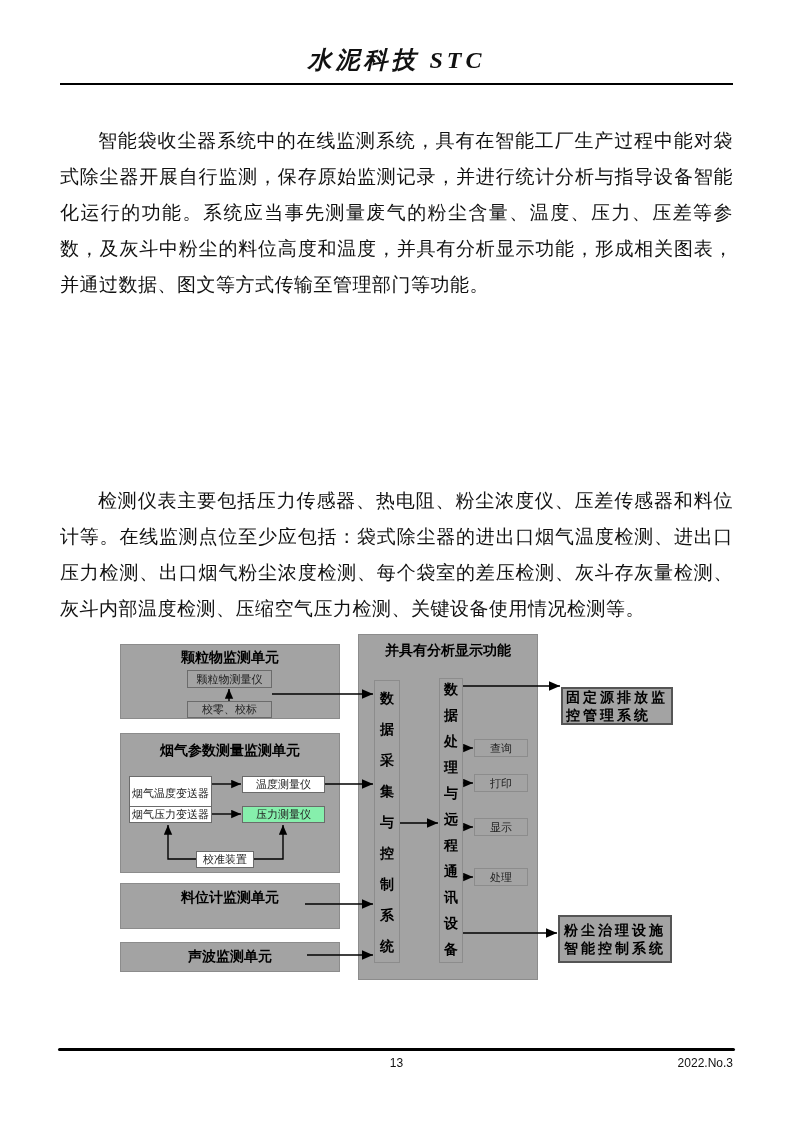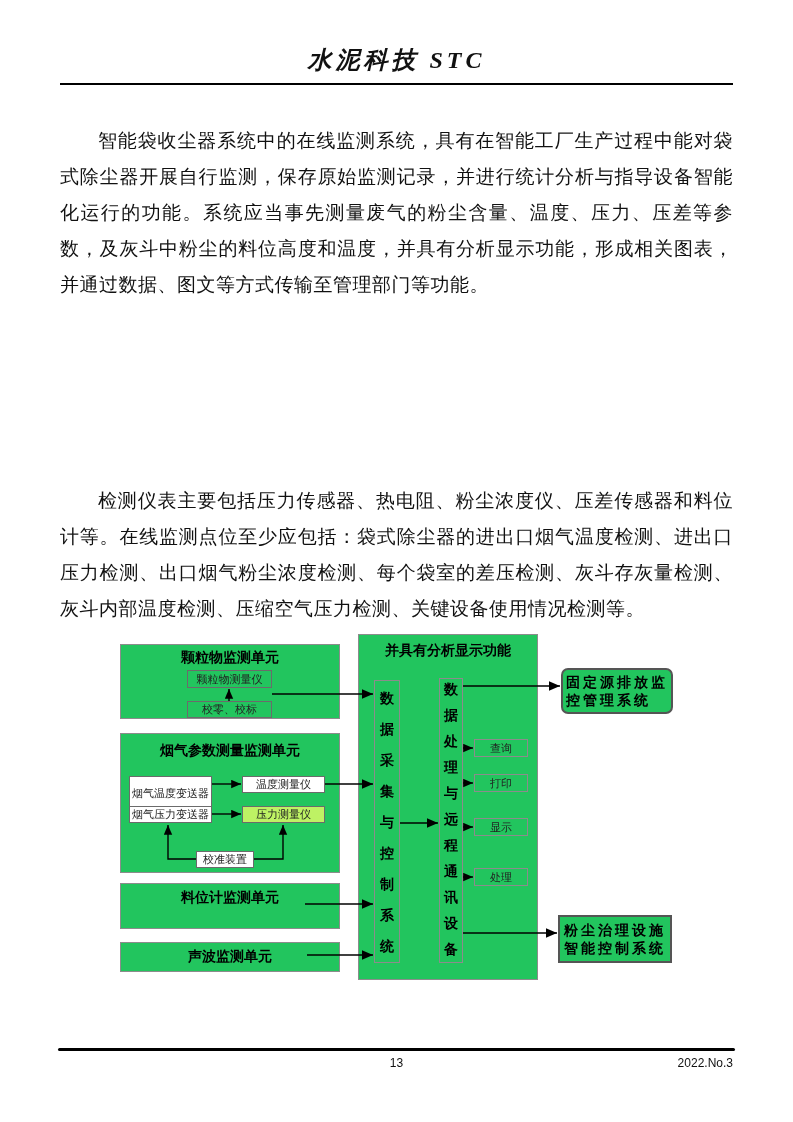--- a/index.html
+++ b/index.html
@@ -39,21 +39,21 @@
     letter-spacing:0.5px;
   }
   .p1{top:123px;}
   .p2{top:303px;}
   .p3{top:483px;}
   
   .diagram{
     position:absolute;left:115px;top:633px;width:570px;height:355px;
     font-family:"Liberation Sans", sans-serif;
   }
-  .diagram .box{position:absolute;box-sizing:border-box;background:#22c55e;}
+  .diagram .box{position:absolute;box-sizing:border-box;background:#a3a3a3;}
   .unit{border:1px solid #8c8c8c;}
   .unit-title{
     position:absolute;left:0;top:4px;width:100%;
     text-align:center;font-weight:bold;font-size:14px;color:#000;
   }
   .inner-box{
     border:1px solid #6b6b6b;background:#f7f7f7;
     display:flex;align-items:center;justify-content:center;
     font-size:11px;color:#222;
   }
@@ -116,21 +116,21 @@
     </div>
     <div class="box inner-box" style="left:72px;top:37px;width:85px;height:18px;">颗粒物测量仪</div>
     <div class="box inner-box" style="left:72px;top:68px;width:85px;height:17px;">校零、校标</div>
 
     <div class="box unit" style="left:5px;top:100px;width:220px;height:140px;">
       <div class="unit-title" style="top:8px;">烟气参数测量监测单元</div>
     </div>
     <div class="box inner-box" style="left:14px;top:143px;width:83px;height:35px;background:#fff;">烟气温度变送器</div>
     <div class="box inner-box" style="left:127px;top:143px;width:83px;height:17px;background:#fff;">温度测量仪</div>
     <div class="box inner-box" style="left:14px;top:173px;width:83px;height:17px;background:#fff;">烟气压力变送器</div>
-    <div class="box inner-box" style="left:127px;top:173px;width:83px;height:17px;background:#bef264;">压力测量仪</div>
+    <div class="box inner-box" style="left:127px;top:173px;width:83px;height:17px;background:#86efac;">压力测量仪</div>
     <div class="box inner-box" style="left:81px;top:218px;width:58px;height:17px;background:#fff;">校准装置</div>
 
     <div class="box unit" style="left:5px;top:250px;width:220px;height:46px;">
       <div class="unit-title" style="top:5px;">料位计监测单元</div>
     </div>
 
     <div class="box unit" style="left:5px;top:309px;width:220px;height:30px;">
       <div class="unit-title" style="top:5px;">声波监测单元</div>
     </div>
 
@@ -141,21 +141,21 @@
       <div class="vtext" style="line-height:31px;">数据采集与控制系统</div>
     </div>
     <div class="box tall-box" style="left:324px;top:45px;width:24px;height:285px;">
       <div class="vtext" style="line-height:26px;">数据处理与远程通讯设备</div>
     </div>
     <div class="box func-box" style="left:359px;top:106px;width:54px;height:18px;">查询</div>
     <div class="box func-box" style="left:359px;top:141px;width:54px;height:18px;">打印</div>
     <div class="box func-box" style="left:359px;top:185px;width:54px;height:18px;">显示</div>
     <div class="box func-box" style="left:359px;top:235px;width:54px;height:18px;">处理</div>
 
-    <div class="box ext-box" style="left:446px;top:35px;width:112px;height:46px;border-radius:7px;">固定源排放监
+    <div class="box ext-box" style="left:446px;top:54px;width:112px;height:38px;">固定源排放监
 控管理系统</div>
     <div class="box ext-box" style="left:443px;top:282px;width:114px;height:48px;">粉尘治理设施
 智能控制系统</div>
 
     <svg class="connectors" viewBox="0 0 570 355" xmlns="http://www.w3.org/2000/svg">
       <defs>
         <marker id="arr" markerWidth="8" markerHeight="8" refX="7" refY="3" orient="auto">
           <path d="M0,0 L7,3 L0,6 Z" fill="#000"></path>
         </marker>
       </defs>

